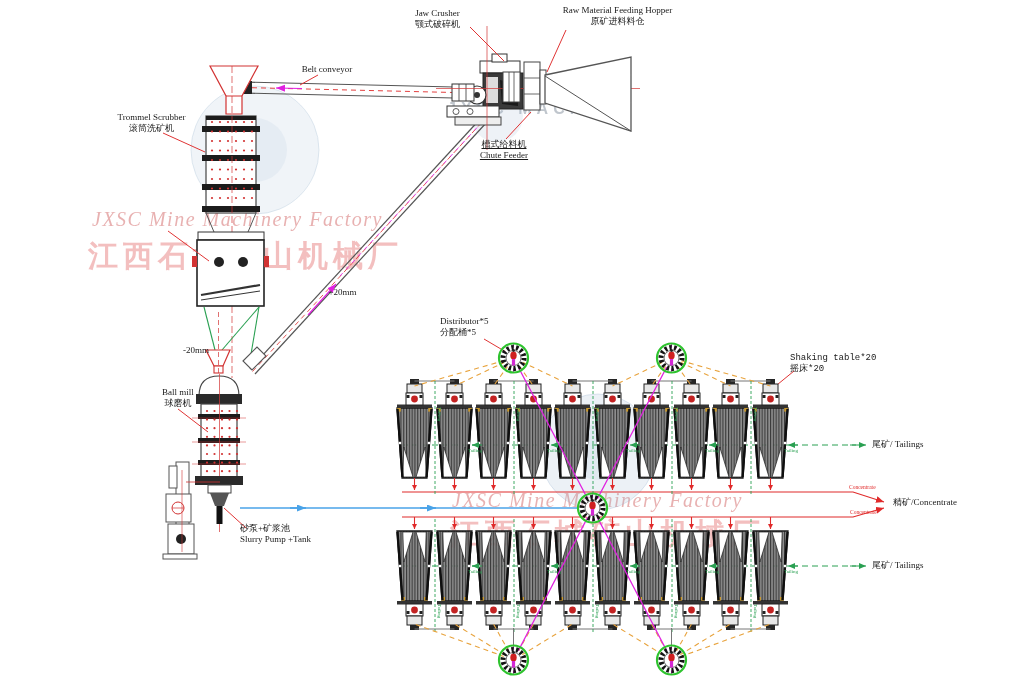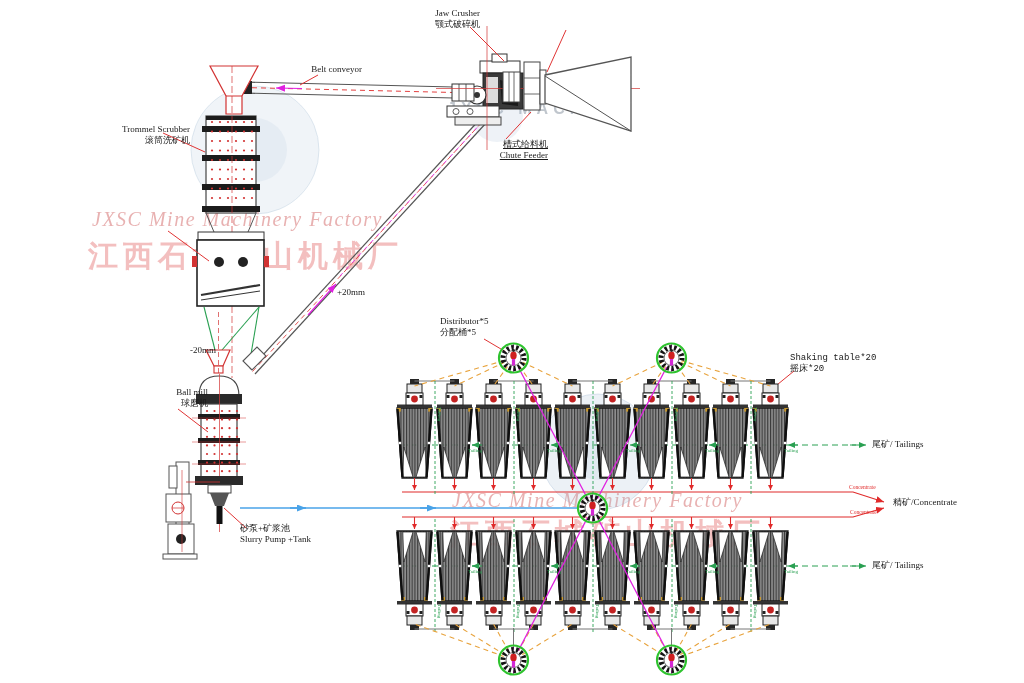--- a/index.html
+++ b/index.html
@@ -1,19 +1,19 @@
 <!DOCTYPE html>
 <html><head>
 <meta charset="utf-8">
 <style>
   html,body{margin:0;padding:0;background:#fff;}
   #canvas{position:relative;width:1024px;height:683px;background:#fff;overflow:hidden;
           font-family:"Liberation Serif",serif;}
   #diag{position:absolute;left:0;top:0;z-index:2;}
-  .lbl{position:absolute;z-index:3;font-size:9px;color:#1a1a1a;line-height:1.18;text-align:right;}
+  .lbl{position:absolute;z-index:3;font-size:9px;color:#1a1a1a;line-height:1.18;text-align:center;}
   .lbl div{white-space:nowrap;}
   .lbl.left{text-align:left;}
   .sm{font-size:8px;}
   .mini-red{position:absolute;z-index:3;font-size:5.5px;color:#e02a2a;white-space:nowrap;}
   .wm{position:absolute;z-index:1;white-space:nowrap;pointer-events:none;}
   .wm-en{font:italic 20px "Liberation Serif",serif;color:rgba(200,70,70,0.42);letter-spacing:1.5px;text-align:center;}
   .wm-cn{font:bold 30px "Liberation Serif",serif;color:rgba(228,112,112,0.45);letter-spacing:5px;}
   .wm-machine{font:bold 16px "Liberation Sans",sans-serif;color:rgba(140,152,164,0.55);letter-spacing:5px;}
 </style>
 </head>
@@ -848,24 +848,28 @@
           <rect x="669.9" y="661" width="3.2" height="6.5" fill="#d428d4"></rect>
           <circle cx="671.5" cy="652.5" r="1.4" fill="#222"></circle>
         </g>
       </g>
     </svg>
 
   <div class="lbl" style="left:395px;top:8px;width:85px;">
     <div>Jaw Crusher</div>
     <div>颚式破碎机</div>
   </div>
+  <div class="lbl" style="left:530px;top:5px;width:175px;">
+    <div>Raw Material Feeding Hopper</div>
+    <div>原矿进料料仓</div>
+  </div>
   <div class="lbl" style="left:292px;top:64px;width:70px;">
     <div>Belt conveyor</div>
   </div>
-  <div class="lbl" style="left:95px;top:112px;width:95px;margin-top:12px;">
+  <div class="lbl" style="left:104px;top:112px;width:95px;">
     <div>Trommel Scrubber</div>
     <div>滚筒洗矿机</div>
   </div>
   <div class="lbl" style="left:460px;top:139px;width:88px;text-decoration:underline;">
     <div>槽式给料机</div>
     <div>Chute Feeder</div>
   </div>
   <div class="lbl" style="left:320px;top:287px;width:45px;">
     <div>+20mm</div>
   </div>

